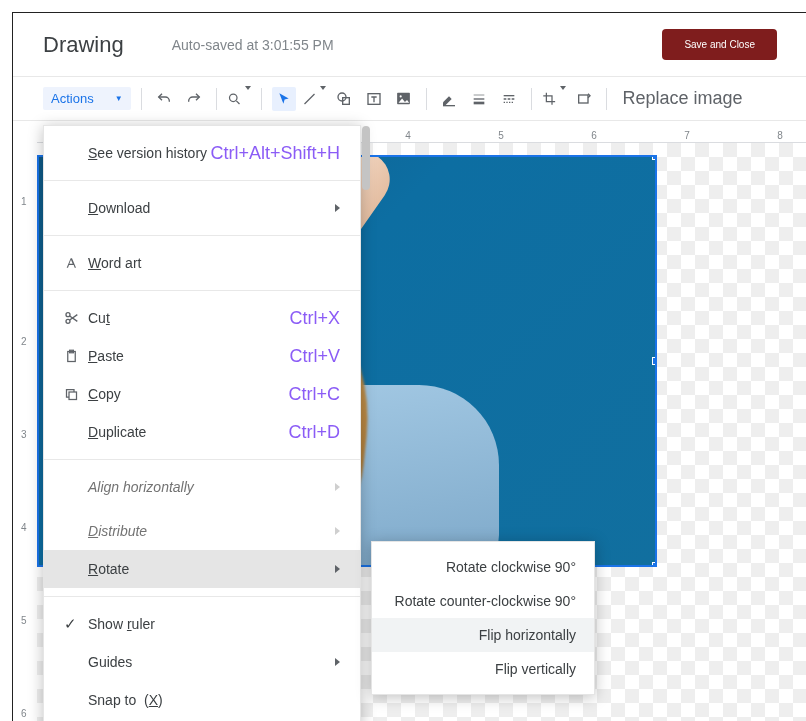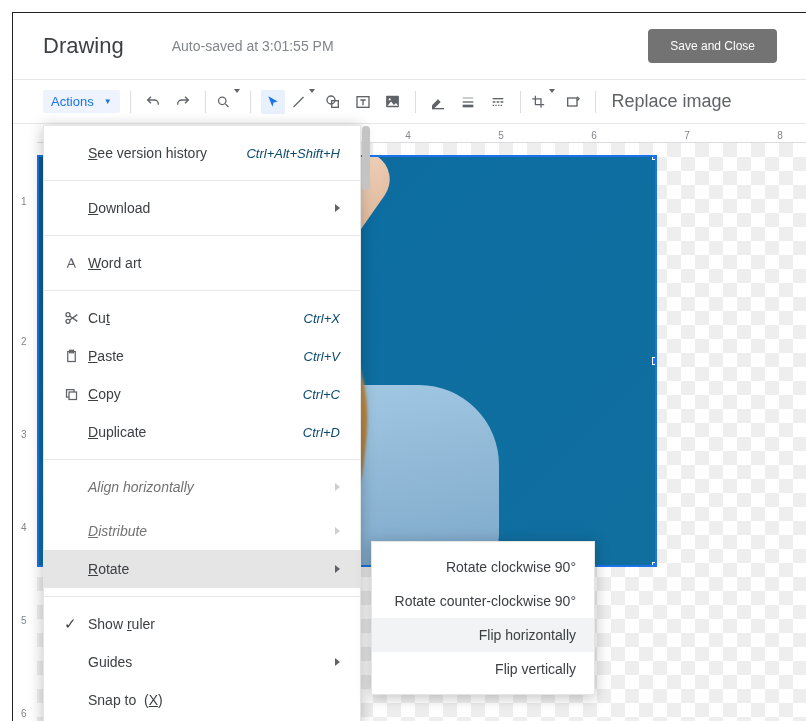--- a/index.html
+++ b/index.html
@@ -2,25 +2,25 @@
 <html><head>
 <meta charset="utf-8">
 <style>
   * { box-sizing: border-box; }
   html, body { margin:0; padding:0; font-family: Arial, Helvetica, sans-serif; }
   body { background:#fff; }
   .frame { width:806px; height:721px; border:1px solid #222; margin:12px; position:relative; overflow:hidden; background:#fff;}
   .header { display:flex; align-items:center; justify-content:space-between; padding:16px 40px 16px 30px; border-bottom:1px solid #e8e8e8;}
   .title { font-size:22px; color:#3c4043; }
   .autosave { font-size:14px; color:#80868b; margin-left:48px;}
-  .save-btn { background:#737373; color:#fff; border:none; border-radius:4px; font-size:12px; padding:10px 22px; cursor:pointer; font-weight:500;}
+  .save-btn { background:#7f1d1d; color:#fff; border:none; border-radius:4px; font-size:10px; padding:10px 22px; cursor:pointer; font-weight:500;}
   .header-left { display:flex; align-items:center; }
 
   .toolbar { display:flex; align-items:center; padding:4px 30px; gap:6px; border-bottom:1px solid #e8e8e8; height:44px;}
-  .actions-btn { color:#1a73e8; font-size:13px; background:#eef3fd; padding:4px 8px; border-radius:2px; display:inline-flex; align-items:center; gap:8px; cursor:pointer;}
+  .actions-btn { color:#1a73e8; font-size:13px; background:#eef3fd; padding:4px 8px; border-radius:2px; display:inline-flex; align-items:center; gap:19px; cursor:pointer;}
   .actions-btn .tri { font-size:8px; margin-left:2px; }
   .sep { width:1px; height:22px; background:#dadce0; margin:0 4px; }
   .tool { width:24px; height:24px; display:flex; align-items:center; justify-content:center; color:#5f6368; border-radius:2px; cursor:pointer; }
   .tool.selected { background:#e8f0fe; color:#1a73e8; }
   .tool svg { display:block; }
   .tool.small-tri::after, .dd-tri::after { content:""; border-left:3px solid transparent; border-right:3px solid transparent; border-top:4px solid #5f6368; margin-left:3px; }
   .dd { display:flex; align-items:center; }
   .replace { font-size:18px; color:#5f6368; padding:0 6px; cursor:pointer;}
 
   .canvas-area { position:absolute; top:116px; left:0; right:0; bottom:0; }
@@ -55,21 +55,21 @@
   
   .menu { position:absolute; top:112px; left:30px; width:318px; background:#fff; border:1px solid #0000001a; box-shadow:0 2px 14px rgba(0,0,0,.25); z-index:50; padding:8px 0; font-size:14px; color:#3c4043;}
   .menu .spacer { height:6px; }
   .menu .row { display:flex; align-items:center; padding:0 20px 0 20px; height:38px; position:relative; cursor:pointer;}
   .menu .row.disabled { color:#737373; cursor:default;font-style:italic;}
   .menu .row.highlight { background:#e5e5e5;}
   .menu .ic { width:24px; height:20px; display:flex; align-items:center; color:#5f6368; font-size:15px;}
   .menu .row.disabled .ic { color:#cfcfcf;}
   .menu .lbl { flex:1; }
   .menu .lbl u { text-decoration:underline; }
-  .menu .sc { color:#0c4a6e; font-size:13px;font-style:italic;}
+  .menu .sc { color:#8b5cf6; font-size:18px;}
   .menu .tri-r { border-top:4px solid transparent;border-bottom:4px solid transparent;border-left:5px solid #5f6368; }
   .menu .row.disabled .tri-r{ border-left-color:#cfcfcf;}
   .menu hr { border:none; border-top:1px solid #e8e8e8; margin:8px 0;}
   .menu .check { color:#3c4043;}
 
   .submenu { position:absolute; top:528px; left:358px; width:224px; background:#fff; border:1px solid #0000001a; box-shadow:0 2px 14px rgba(0,0,0,.25); z-index:60; padding:8px 0; font-size:14px; color:#3c4043;}
   .submenu .row { padding:0 18px; height:34px; display:flex; align-items:center; cursor:pointer;justify-content:flex-end;}
   .submenu .row.hov { background:#f1f3f4;}
   .redbox { position:absolute; border:2px solid #e11; }
 

